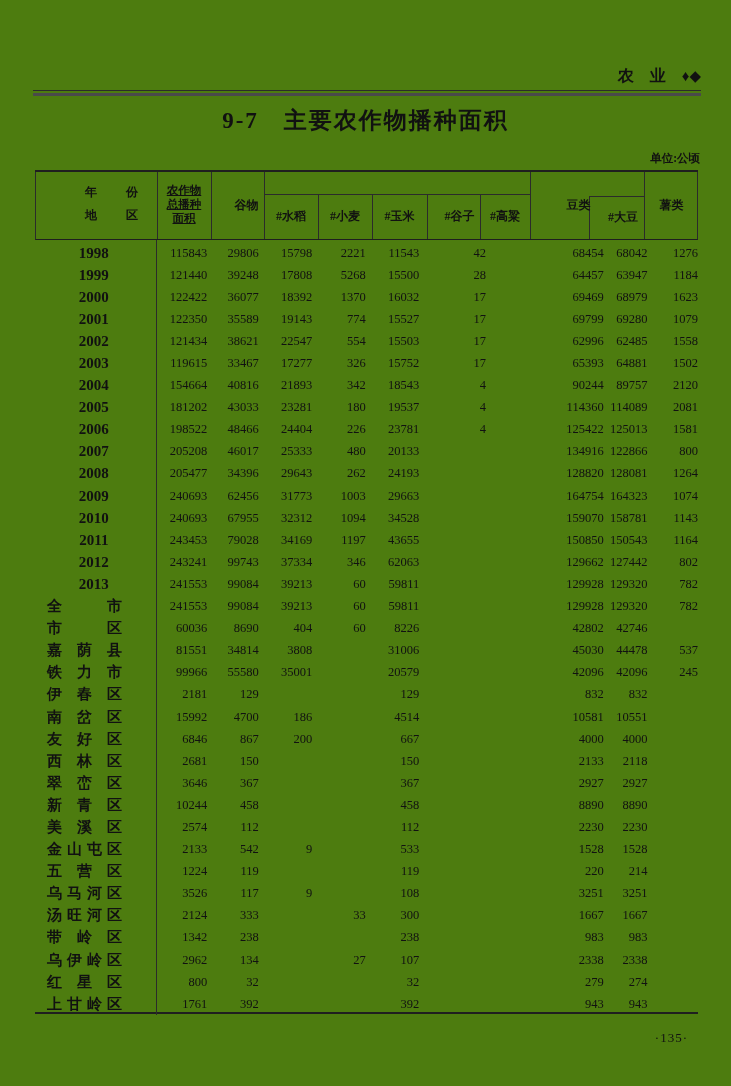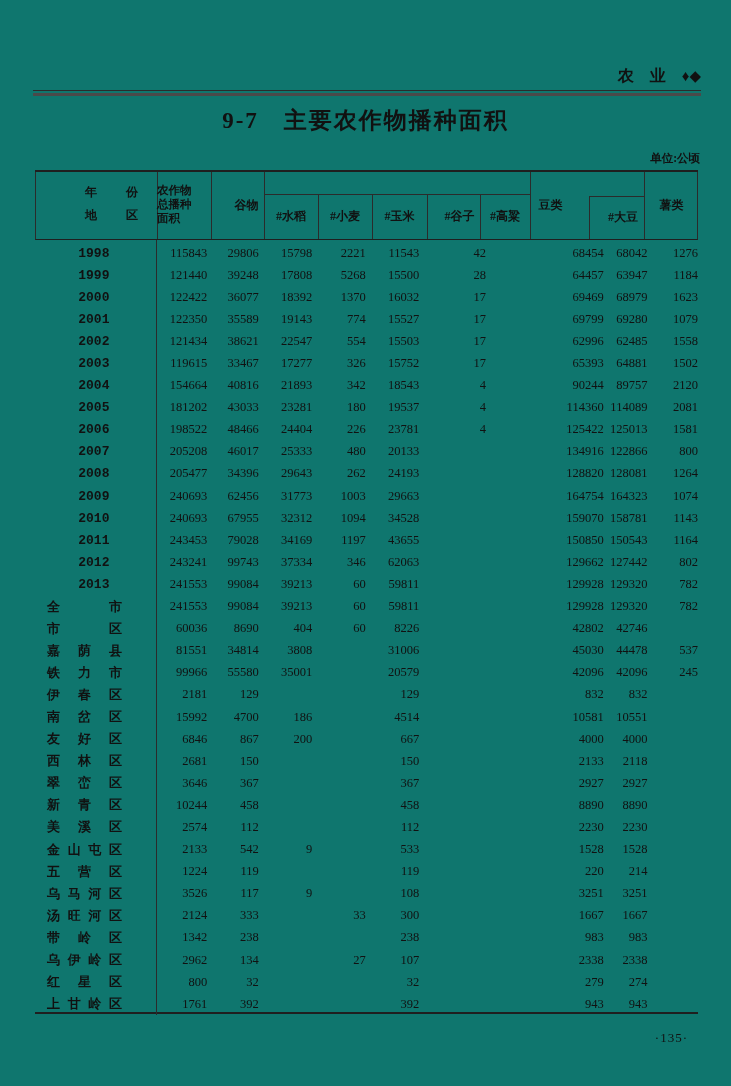--- a/index.html
+++ b/index.html
@@ -1,19 +1,19 @@
 <!DOCTYPE html>
 <html><head>
 <meta charset="utf-8">
 <style>
   html,body{margin:0;padding:0;}
   .page{
     position:relative;
     width:731px;height:1086px;
-    background:#0f766e;
+    background:#4d7c0f;
     font-family:"Liberation Serif","DejaVu Serif",serif;
     color:#111;
     overflow:hidden;
   }
   
   .cat{
     position:absolute; top:66px; right:30px;
     font-size:16px; font-weight:bold; letter-spacing:6px;
     white-space:nowrap;
   }
@@ -43,38 +43,38 @@
     border-right:1px solid #2b2b2b;
     box-sizing:content-box;
     font-weight:bold; font-size:12px;
   }
   .hcell{position:absolute; box-sizing:border-box;}
   .vl{position:absolute; width:1px; background:#2b2b2b;}
   .hl{position:absolute; height:1px; background:#2b2b2b;}
 
   .h-yr{left:0; top:0; width:121px; height:67px; padding-top:10px;}
   .h-yr .line{display:flex; justify-content:space-between; width:53px; margin:2px 0 6px 49px;}
-  .h-total{left:121px; top:0; width:54px; height:67px; text-align:left; font-size:11.5px; line-height:14px; padding-top:11px;}
+  .h-total{left:121px; top:0; width:54px; height:67px; text-align:center; font-size:11.5px; line-height:14px; padding-top:11px;text-decoration:underline;}
   .h-cereals{left:175px; top:0; width:53px; height:67px; display:flex; align-items:center; justify-content:center;padding-left:18px;}
   .h-sub{top:22px; height:45px; display:flex; align-items:center; justify-content:center; font-size:12px;}
   .h-rice{left:228px; width:54px;}
   .h-wheat{left:282px; width:54px;}
   .h-corn{left:336px; width:55px;}
   .h-millet{left:391px; width:53px;padding-left:12px;}
   .h-sorghum{left:444px; width:50px;}
-  .h-beans{left:485px; top:0; width:59px; height:67px; display:flex; align-items:center; justify-content:center;}
+  .h-beans{left:513px; top:0; width:59px; height:67px; display:flex; align-items:center; justify-content:center;}
   .h-soy{left:553px; top:24px; width:55px; height:43px; display:flex; align-items:center; justify-content:center;padding-left:13px;}
   .h-tubers{left:608px; top:0; width:55px; height:67px; display:flex; align-items:center; justify-content:center;}
 
   
   .tbody{position:relative; padding-top:2px;}
   .col1-line{position:absolute; left:121px; top:0; bottom:0; width:1px; background:#2b2b2b;}
   .trow{display:flex; height:22.1px; align-items:center; font-size:12.5px;}
   .c{box-sizing:border-box; white-space:nowrap;}
-  .c1{width:121px; font-size:13px; font-weight:bold;font-family:Liberation Mono, monospace;}
+  .c1{width:121px; font-size:15px; font-weight:bold;}
   .c1.year{text-align:center; font-weight:bold;}
   .spreadbox{display:flex; justify-content:space-between; width:75px; margin-left:12px;}
   .v{text-align:right;}
   .c2{width:56px;} .c3{width:53px;} .c4{width:55px;} .c5{width:55px;}
   .c6{width:55px;} .c7{width:47px;margin-left:21px;} .c8{width:52px;} .c9{width:69px;}
   .c10{width:45px;} .c11{width:52px;}
 
   .pageno{
     position:absolute; top:1030px; right:43px;
     font-size:13px; letter-spacing:1px;

